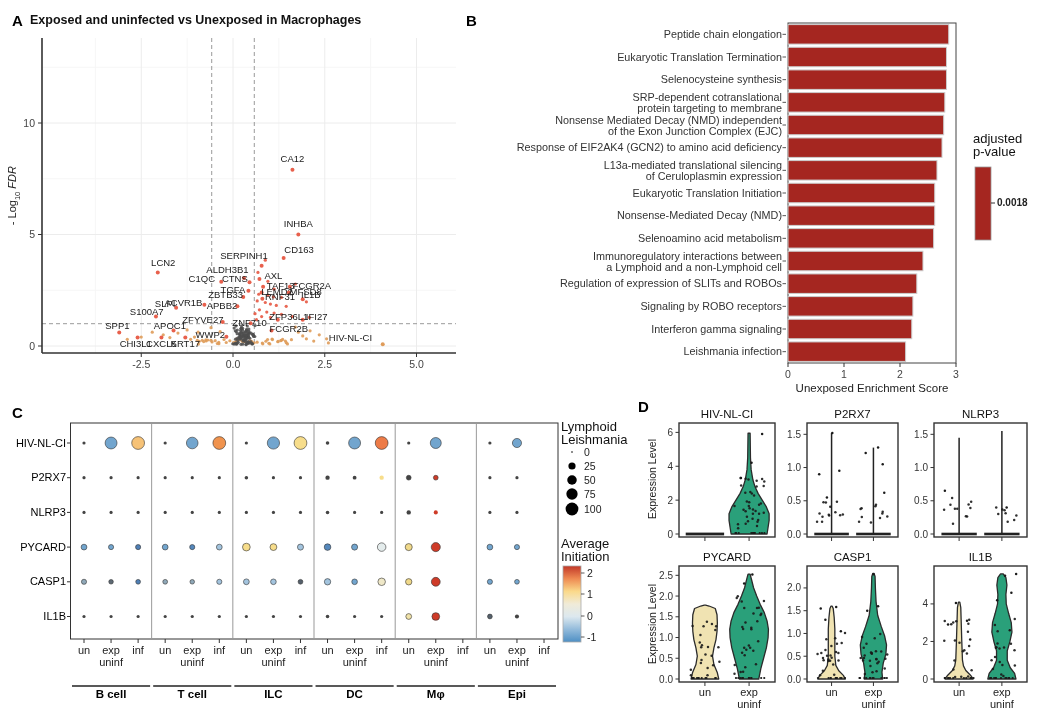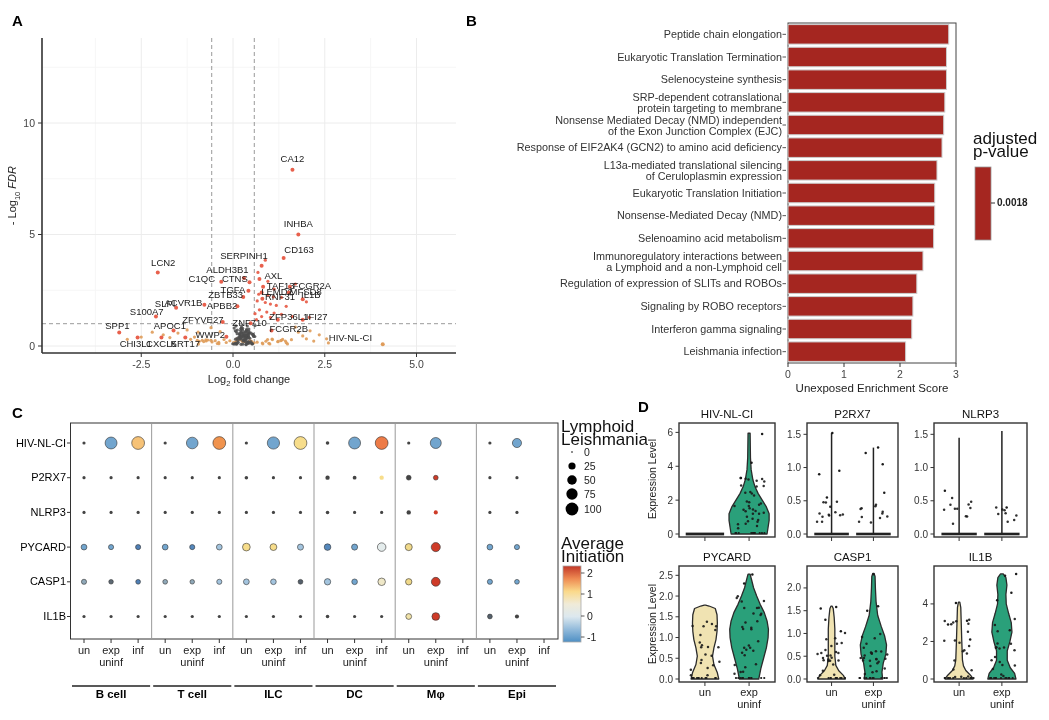--- a/index.html
+++ b/index.html
@@ -5,21 +5,21 @@
   html,body{margin:0;padding:0;background:#fff;}
   #canvas{position:relative;width:1049px;height:720px;background:#fff;overflow:hidden;
           font-family:"Liberation Sans",sans-serif;}
   .abs{position:absolute;}
   .panel-letter{font-size:15px;font-weight:bold;color:#000;}
   .a-title{font-size:12.5px;font-weight:bold;color:#111;}
   .vlab{width:220px;text-align:center;transform:rotate(-90deg);transform-origin:center;
         font-size:11px;color:#222;}
   .vlab.small{font-size:10.5px;}
   sub{font-size:7.5px;}
-  .leg-title{font-size:17px;line-height:12.5px;color:#111;}
+  .leg-title{font-size:13px;line-height:12.5px;color:#111;}
   .leg-val{font-size:10px;color:#222;font-weight:bold;}
   .b-xlab{width:200px;text-align:center;font-size:11.5px;color:#222;}
   .a-xlab{width:200px;text-align:center;font-size:11px;color:#222;}
   svg text{font-family:"Liberation Sans",sans-serif;}
 </style>
 </head>
 <body>
 
 <div id="canvas">
   <svg id="fig" width="1049" height="720" class="abs" style="left:0;top:0">
@@ -1015,26 +1015,24 @@
         <circle cx="1016.119" cy="573.8771929824561" r="1.25" fill="#1A1A1A"></circle>
         <circle cx="1009.795" cy="630.1929824561404" r="1.25" fill="#1A1A1A"></circle>
         <line x1="1001.89" x2="1001.89" y1="682" y2="686" stroke="#333" stroke-width="1"></line>
         <text x="1001.89" y="696" fill="#222" font-size="11" text-anchor="middle">exp</text>
         <text x="1001.89" y="708" fill="#222" font-size="11" text-anchor="middle">uninf</text>
         <rect x="934" y="566" width="93" height="116" fill="none" stroke="#333" stroke-width="1.4"></rect>
       </g>
     </svg>
 
   <div class="abs panel-letter" style="left:12px;top:12px">A</div>
+  <div class="abs a-title" style="left:30px;top:13px">Exposed and uninfected vs Unexposed in Macrophages</div>
 
   <div class="abs vlab" style="left:-96px;top:188px">
     <span>- Log</span><sub>10</sub>&nbsp;<i>FDR</i>
-  </div>
-  <div class="abs a-xlab" style="left:149px;top:373px">
-    <span>Log</span><sub>2</sub><span> fold change</span>
   </div>
 
   <div class="abs panel-letter" style="left:466px;top:12px">B</div>
   <div class="abs b-xlab" style="left:772px;top:382px">Unexposed Enrichment Score</div>
   <div class="abs leg-title" style="left:973px;top:133px">
     <div>adjusted</div>
     <div>p-value</div>
   </div>
   <div class="abs leg-val" style="left:997px;top:197px">0.0018</div>
 

